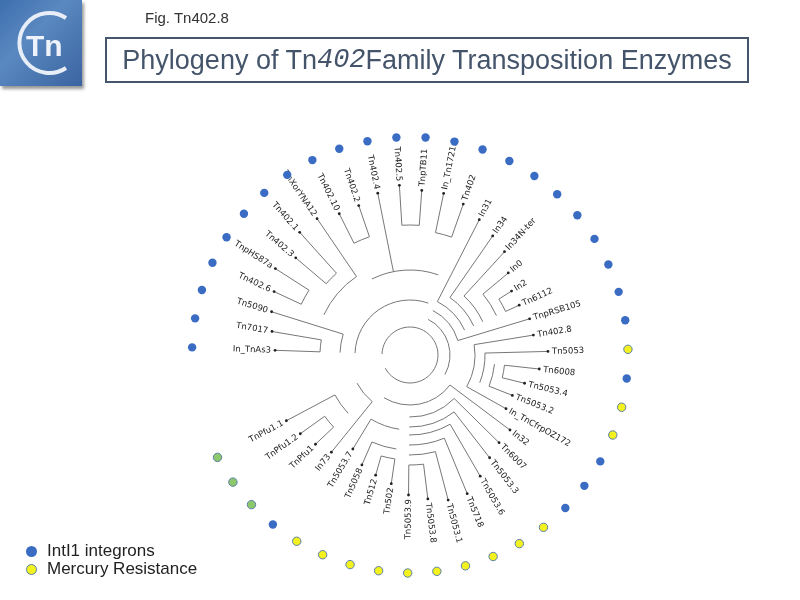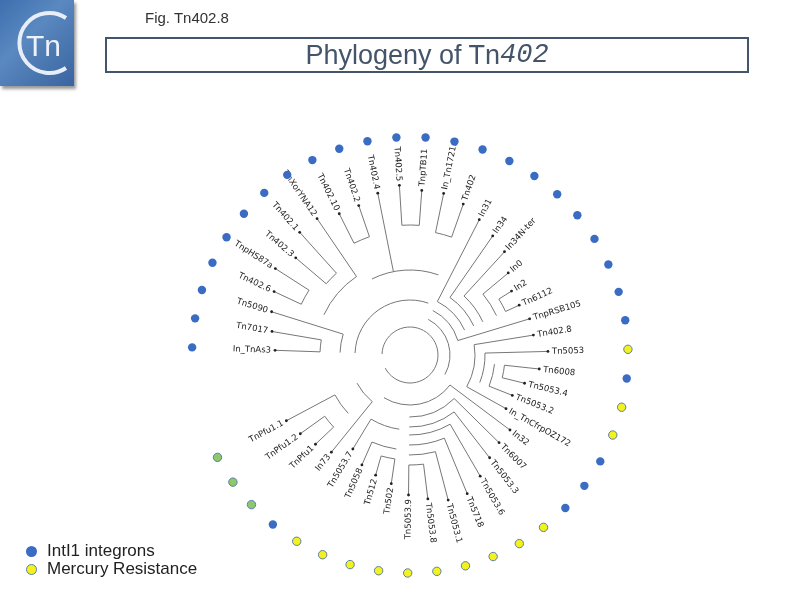--- a/index.html
+++ b/index.html
@@ -1,20 +1,20 @@
 <!DOCTYPE html>
 <html><head>
 <meta charset="utf-8">
 <style>
   html,body{margin:0;padding:0;background:#fff;}
   body{width:800px;height:600px;position:relative;overflow:hidden;font-family:"Liberation Sans",sans-serif;}
-  .logo{position:absolute;left:0;top:0;width:74px;height:86px;background:linear-gradient(135deg,#3e6fae 0%,#5a88c0 40%,#3a64a0 100%);box-shadow:2px 3px 3px #999;}
+  .logo{position:absolute;left:0;top:0;width:82px;height:86px;background:linear-gradient(135deg,#3e6fae 0%,#5a88c0 40%,#3a64a0 100%);box-shadow:2px 3px 3px #999;font-weight:bold;}
   .logo svg{position:absolute;left:0;top:0;}
   .fig{position:absolute;left:145px;top:9px;font-size:15px;color:#333;}
-  .title-box{position:absolute;left:105px;top:37px;width:644px;height:36px;border:2px solid #44546a;box-sizing:border-box;display:flex;align-items:center;justify-content:center;font-size:27px;color:#44546a;white-space:nowrap;}
+  .title-box{position:absolute;left:105px;top:37px;width:644px;height:46px;border:2px solid #44546a;box-sizing:border-box;display:flex;align-items:center;justify-content:center;font-size:27px;color:#44546a;white-space:nowrap;}
   .title-box i{font-style:italic;font-family:Liberation Mono, monospace;}
   .tree{position:absolute;left:0;top:0;}
   .legend{position:absolute;left:26px;top:542px;font-size:17px;color:#222;}
   .legend .row{display:flex;align-items:center;height:18px;}
   .legend .dot{width:11px;height:11px;border-radius:50%;margin-right:10px;box-sizing:border-box;}
   .lbl{font-family:"DejaVu Sans",sans-serif;font-size:8.5px;fill:#222;}
 </style>
 </head>
 <body>
 
@@ -23,20 +23,21 @@
     <path d="M66 18 A30 30 0 1 0 66 68" fill="none" stroke="#e8eef8" stroke-width="4"></path>
     <text x="26" y="56" font-family="Liberation Sans, sans-serif" font-size="30" fill="#eef3fb">Tn</text>
   </svg>
 </div>
 
 <div class="fig">Fig. Tn402.8</div>
 
 <div class="title-box">
   <span>Phylogeny of Tn</span>
     <i>402</i>
+    <span> Family Transposition Enzymes</span>
 </div>
 
 <svg class="tree" id="tree" width="800" height="600">
     <g stroke="#777777" fill="none" stroke-width="1">
       <path d="M320.0548255682814 351.8590452967749 A90 90 0 0 1 321.279926188453 339.8755660312973"></path>
       <path d="M340.0426421086633 352.5570352308249 A70 70 0 0 1 343.1845114525738 334.1267997142565"></path>
       <path d="M301.26365892344336 304.24166936075676 A120 120 0 0 1 309.01607490862654 290.1752603311061"></path>
       <path d="M326.19607143302 283.74762069417955 A110 110 0 0 1 336.46201734278105 273.19434550896517"></path>
       <path d="M323.91706331439264 314.81632157726574 A95 95 0 0 1 356.49369753991823 276.5011108546736"></path>
       <path d="M354.0210409862943 243.23526429261395 A125 125 0 0 1 369.447927213959 236.76071129799692"></path>

